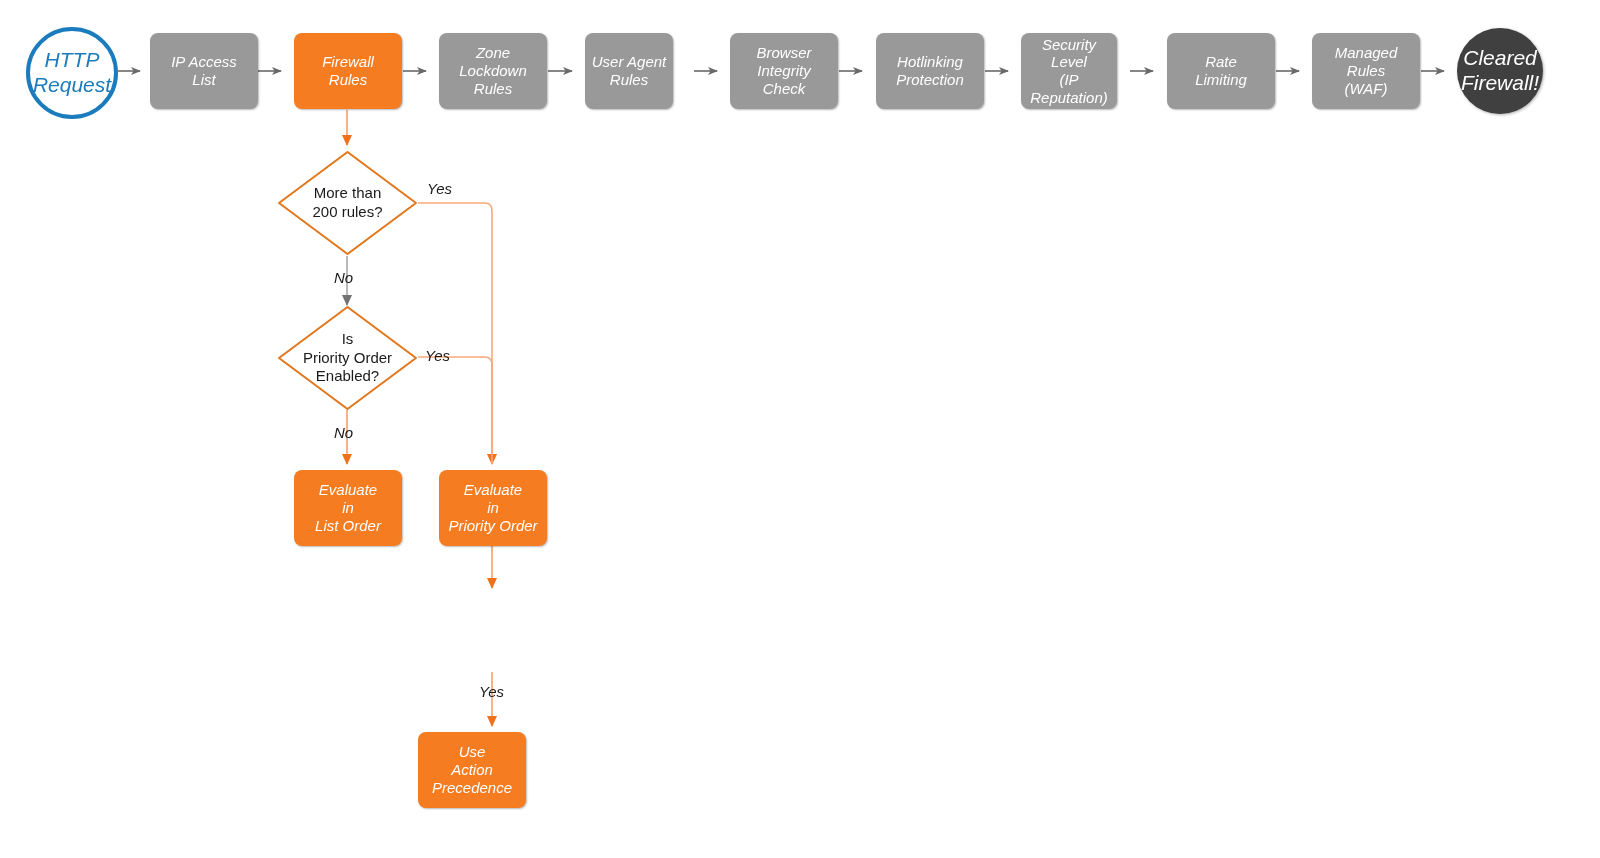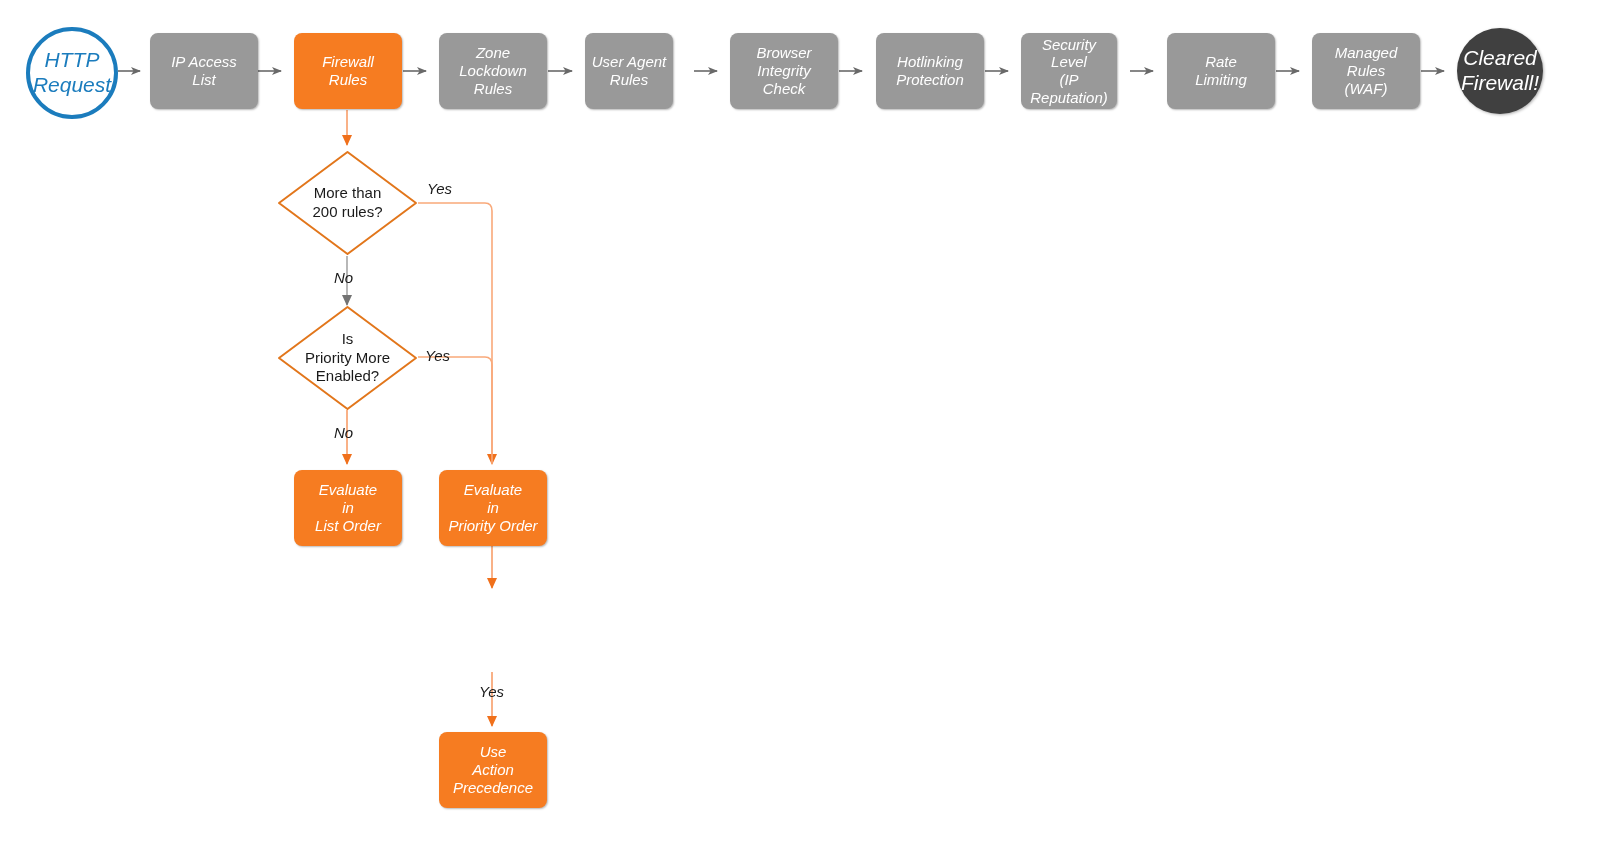--- a/index.html
+++ b/index.html
@@ -203,38 +203,38 @@
     </svg>
     <div class="diamond-label lines">More than
 200 rules?</div>
   </div>
 
   <div class="diamond-wrap" style="left:277px; top:305px; width:141px; height:106px;">
     <svg width="141" height="106" viewBox="0 0 141 106" xmlns="http://www.w3.org/2000/svg">
       <path d="M70.5,2 L139,53 L70.5,104 L2,53 Z" fill="#ffffff" stroke="#e2761b" stroke-width="2" stroke-linejoin="round"></path>
     </svg>
     <div class="diamond-label lines">Is
-Priority More
+Priority Order
 Enabled?</div>
   </div>
 
 
   <div class="node proc orange" style="left:294px; top:470px; width:108px; height:76px;">
     <span class="lines">Evaluate
 in
 List Order</span>
   </div>
 
   <div class="node proc orange" style="left:439px; top:470px; width:108px; height:76px;">
     <span class="lines">Evaluate
 in
 Priority Order</span>
   </div>
 
-  <div class="node proc orange" style="left:439px; top:732px; width:108px; height:76px;align-items:center;">
+  <div class="node proc orange" style="left:418px; top:732px; width:108px; height:76px;align-items:center;">
     <span class="lines">Use
 Action
 Precedence</span>
   </div>
 
   <div class="edge-label" style="left:427px; top:180px;">Yes</div>
 
   <div class="edge-label" style="left:334px; top:269px;">No</div>
 
   <div class="edge-label" style="left:425px; top:347px;">Yes</div>

